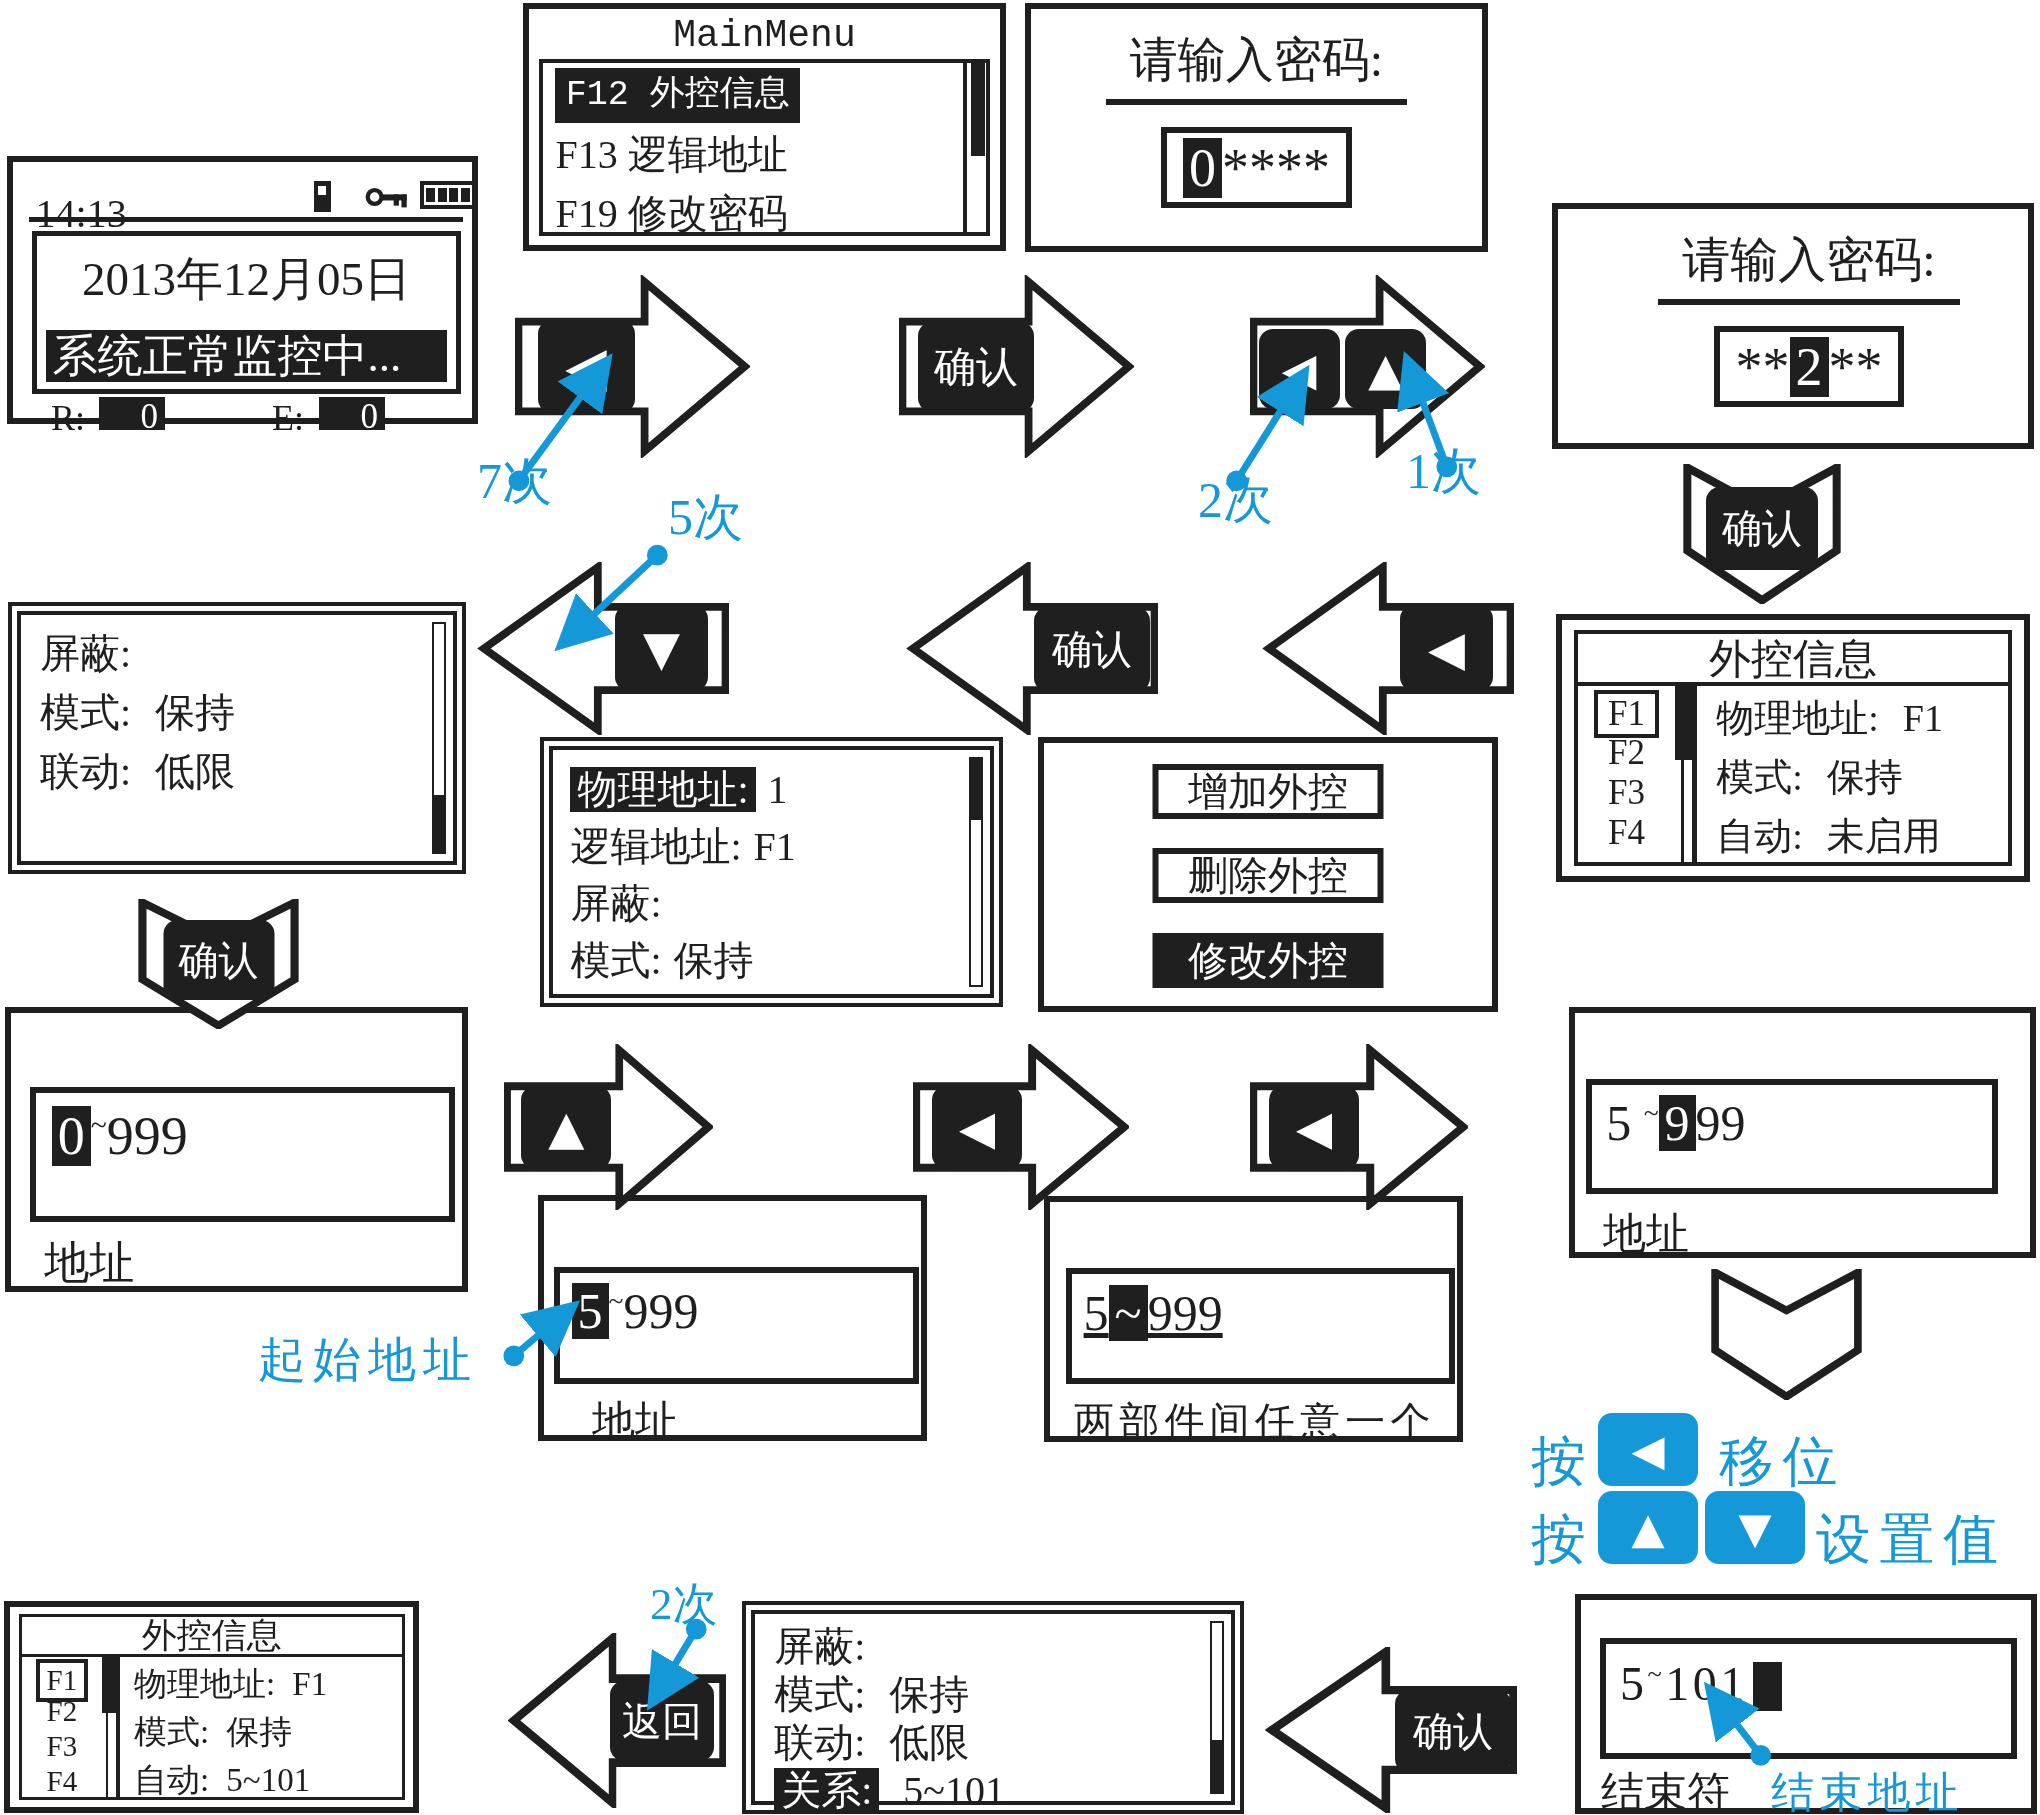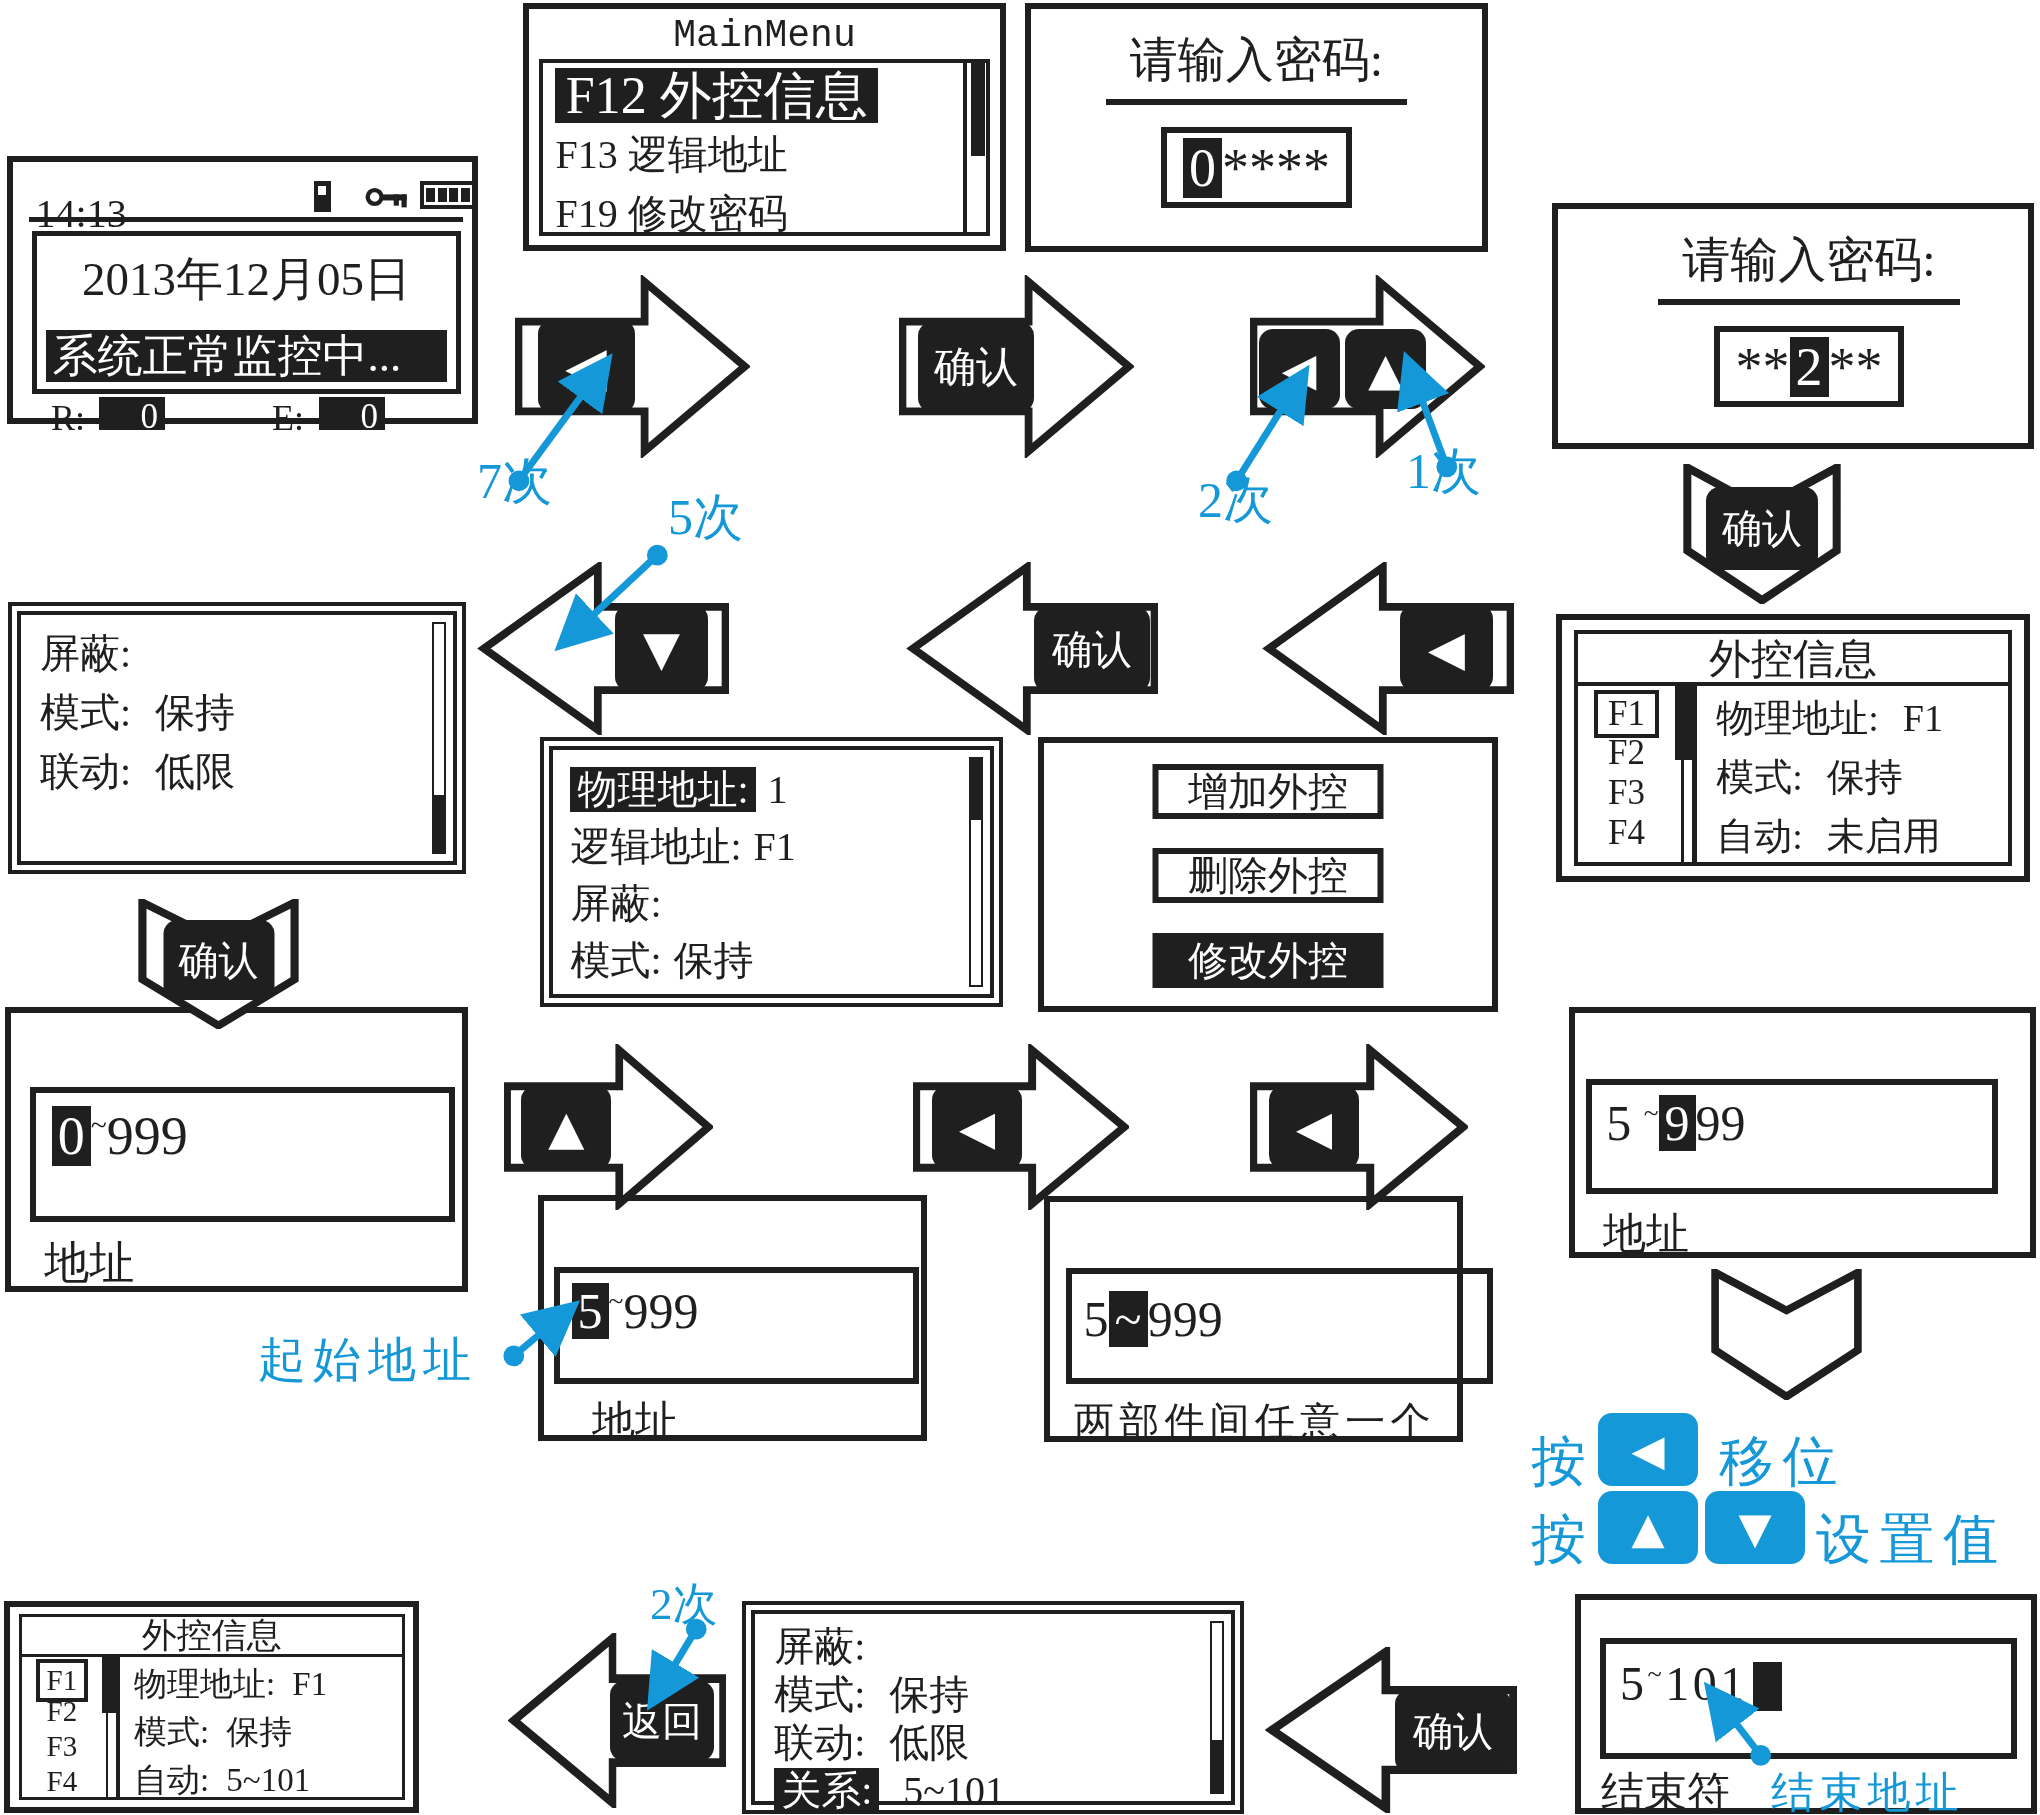--- a/index.html
+++ b/index.html
@@ -74,21 +74,21 @@
       <span class="abs inv" style="left:86px;top:0;width:66px;height:33px;font-size:35px;text-align:right;padding-right:7px;">0</span>
       <span class="abs" style="left:259px;top:0;font-size:36px;">E:</span>
       <span class="abs inv" style="left:306px;top:0;width:66px;height:33px;font-size:35px;text-align:right;padding-right:7px;">0</span>
     </div>
   </div>
 
   <div class="screen" style="left:523px;top:2.6px;width:483px;height:248px;">
     <div style="text-align:center;margin-top:5.2px;font-size:38px;font-family:'Liberation Mono','DejaVu Sans Mono',monospace;">MainMenu</div>
     <div class="inner" style="left:10.4px;top:50px;right:10.4px;bottom:8.6px;">
       <div class="abs" style="left:12px;top:5.2px;right:35px;">
-        <div class="mm-item sel" style="height:59px;font-size:52px;line-height:55px;"><span class="t">F12 外控信息</span></div>
+        <div class="mm-item sel" style="height:59px;font-size:35px;line-height:55px;font-family:Liberation Mono, monospace;"><span class="t">F12 外控信息</span></div>
         <div class="mm-item" style="height:59px;font-size:40px;line-height:55px;"><span class="t">F13 逻辑地址</span></div>
         <div class="mm-item" style="height:59px;font-size:40px;line-height:55px;"><span class="t">F19 修改密码</span></div>
       </div>
       <div class="vsb" style="right:0;top:0;bottom:0;width:22.5px;border-left:4.3px solid var(--ink);">
         <div class="thumb" style="top:0;height:55%;left:3.5px;width:14.7px;"></div>
       </div>
     </div>
   </div>
 
   <div class="screen" style="left:1025px;top:2.6px;width:463px;height:249px;text-align:center;">
@@ -239,21 +239,21 @@
       </svg>
     <div class="key glyph" style="left:19px;top:42px;width:90px;height:83px;font-size:47px;">◀</div>
   </div>
 
   <div class="screen" style="left:538px;top:1195px;width:389px;height:246px;">
     <div class="abs" style="left:9.5px;top:66px;width:365px;height:117px;border:6px solid var(--ink);font-size:50px;padding:8.6px 0 0 12px;white-space:nowrap;"><span class="seg-inv">5</span><span class="seg-sup">~</span><span class="">999</span></div>
     <div class="abs" style="left:48px;top:192px;font-size:43px;">地址</div>
   </div>
 
   <div class="screen" style="left:1044px;top:1196px;width:419px;height:246px;">
-    <div class="abs" style="left:15.6px;top:66px;width:427px;height:116px;border:6px solid var(--ink);font-size:50px;padding:16px 0 0 12px;white-space:nowrap;"><span class="">5</span><span class="seg-inv">~</span><span class="">999</span></div>
+    <div class="abs" style="left:15.6px;top:66px;width:389px;height:116px;border:6px solid var(--ink);font-size:50px;padding:10px 0 0 12px;white-space:nowrap;text-decoration:underline;"><span class="">5</span><span class="seg-inv">~</span><span class="">999</span></div>
     <div class="abs" style="left:24px;top:192px;font-size:40px;letter-spacing:5.2px;white-space:nowrap;">两部件间任意一个</div>
   </div>
 
   <div class="screen" style="left:1569px;top:1007px;width:467px;height:251px;">
     <div class="abs" style="left:11.2px;top:66px;width:412px;height:115px;border:6px solid var(--ink);font-size:50px;padding:8.6px 0 0 14px;white-space:nowrap;"><span class="">5 </span><span class="seg-sup">~</span><span class="seg-inv">9</span><span class="">99</span></div>
     <div class="abs" style="left:28px;top:192px;font-size:43px;">地址</div>
   </div>
 
   <div class="blockarrow" style="left:1710px;top:1269px;width:153px;height:131px;">
     <svg viewBox="0 0 180 152" preserveAspectRatio="none">

